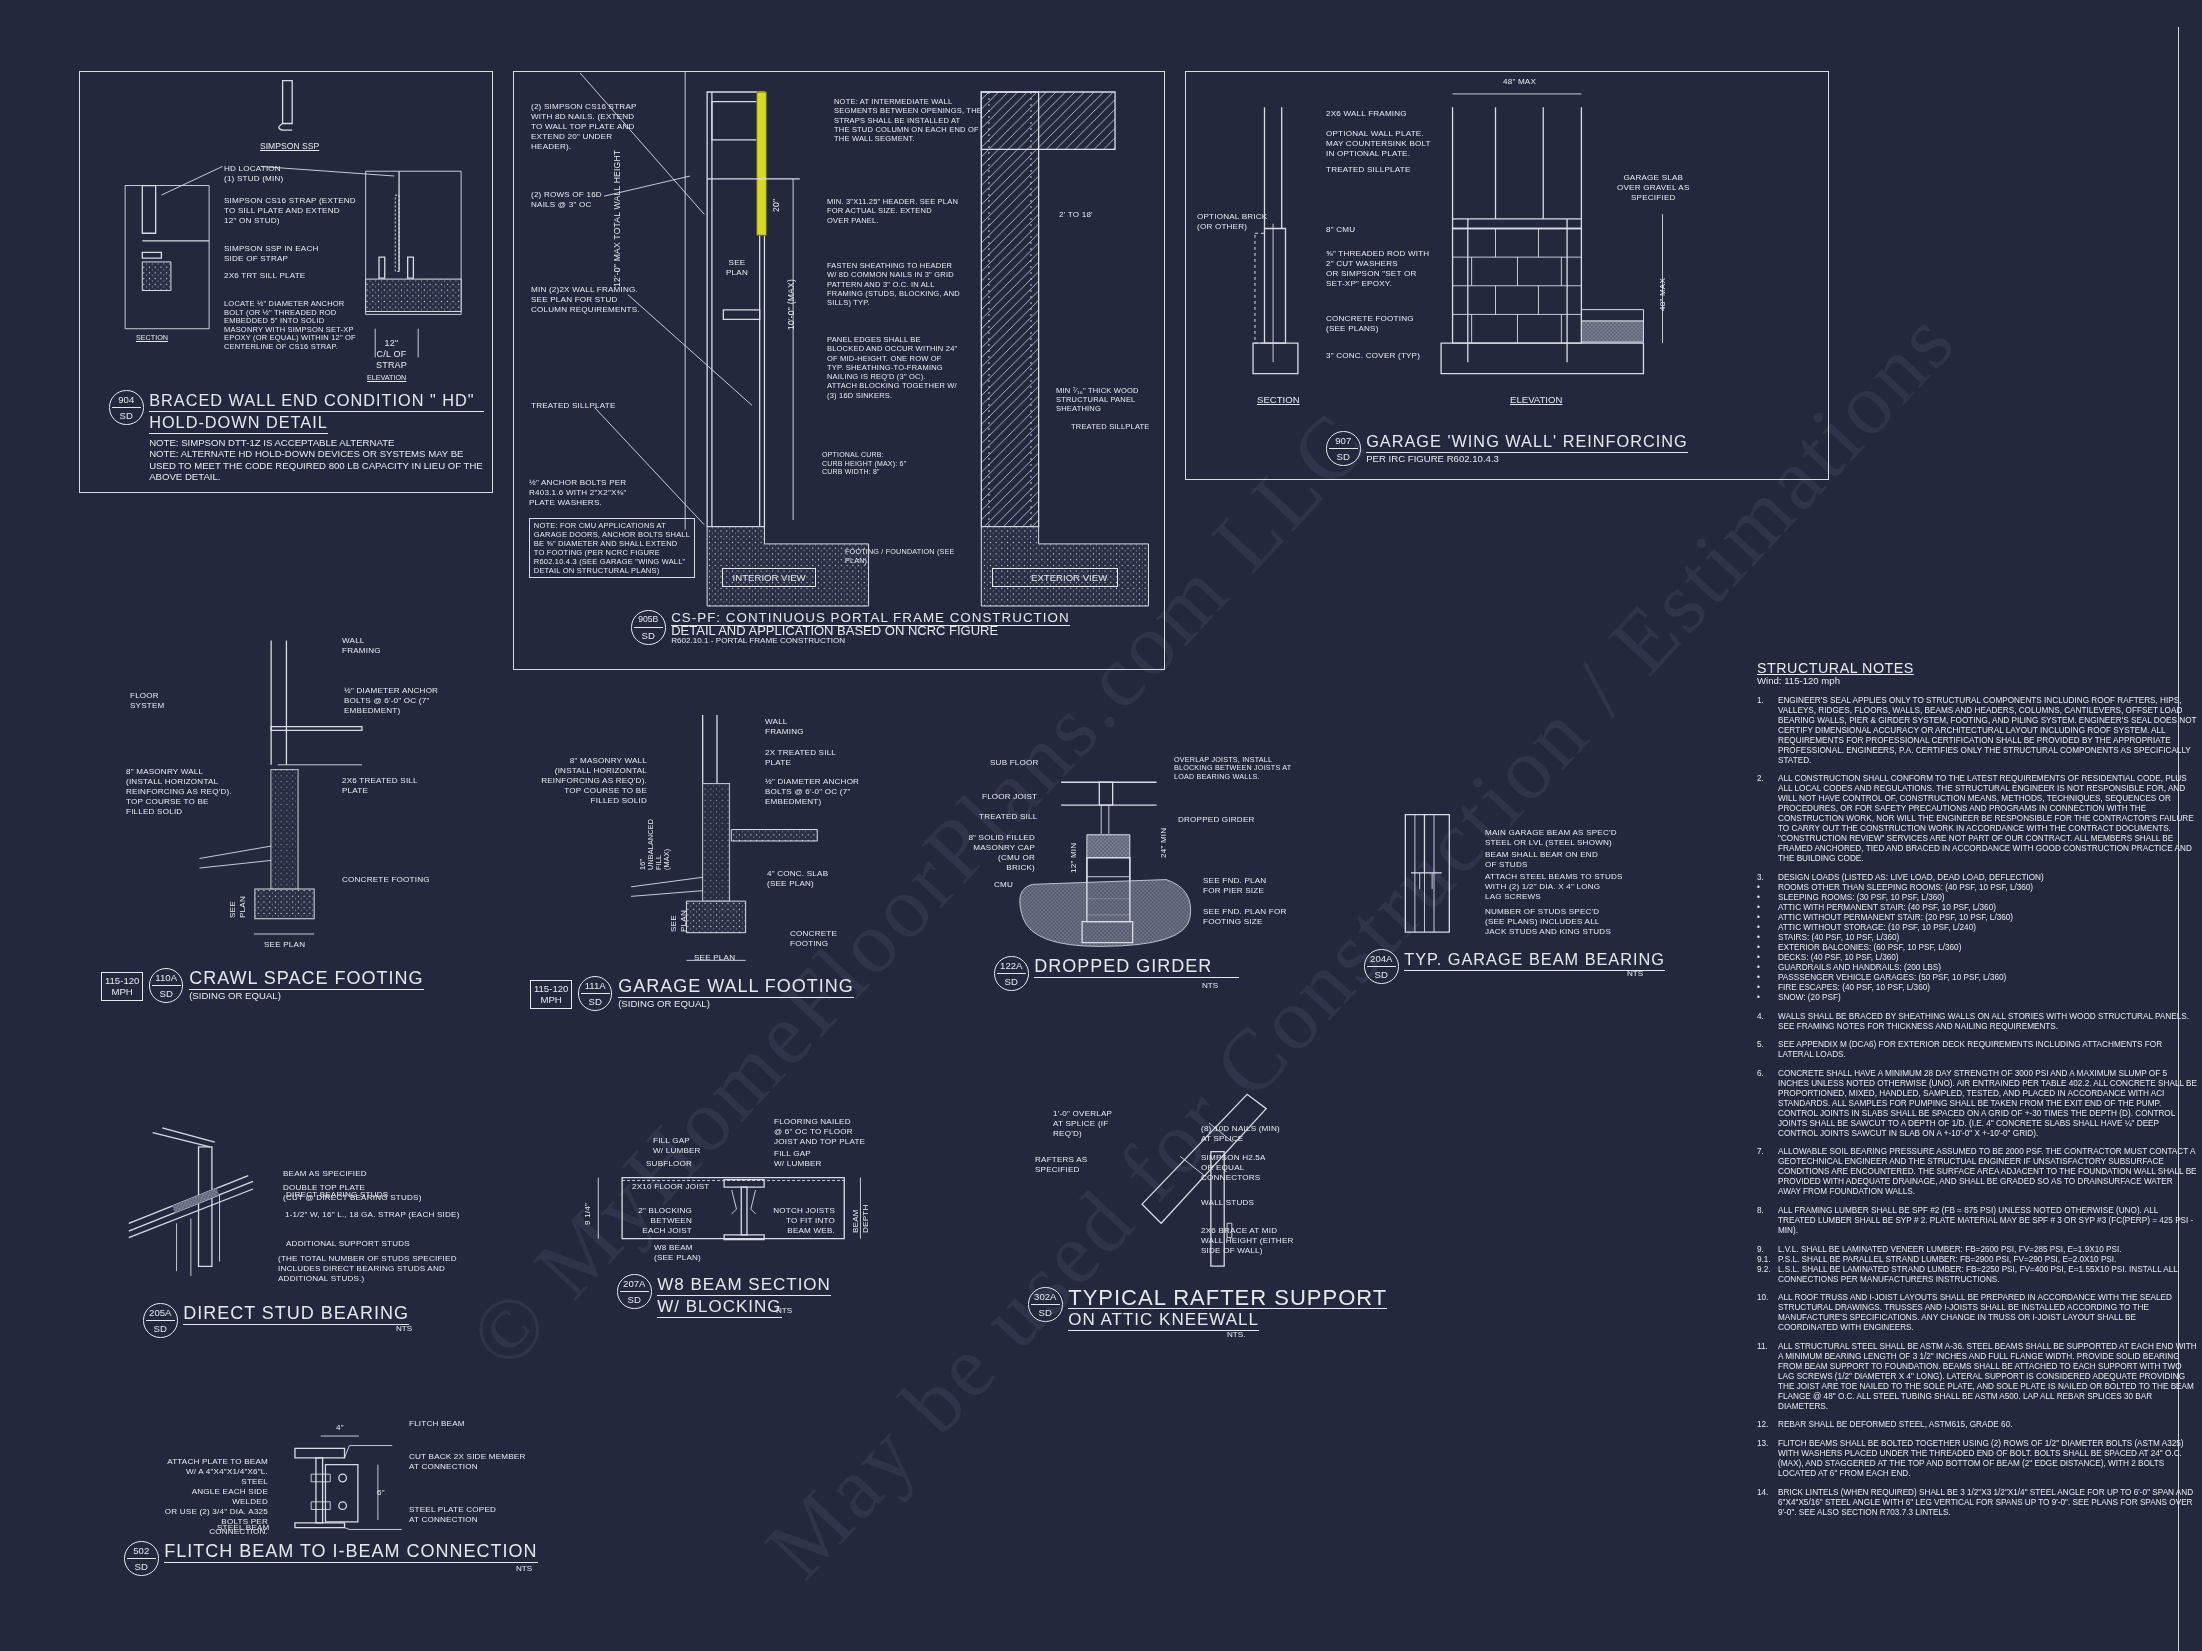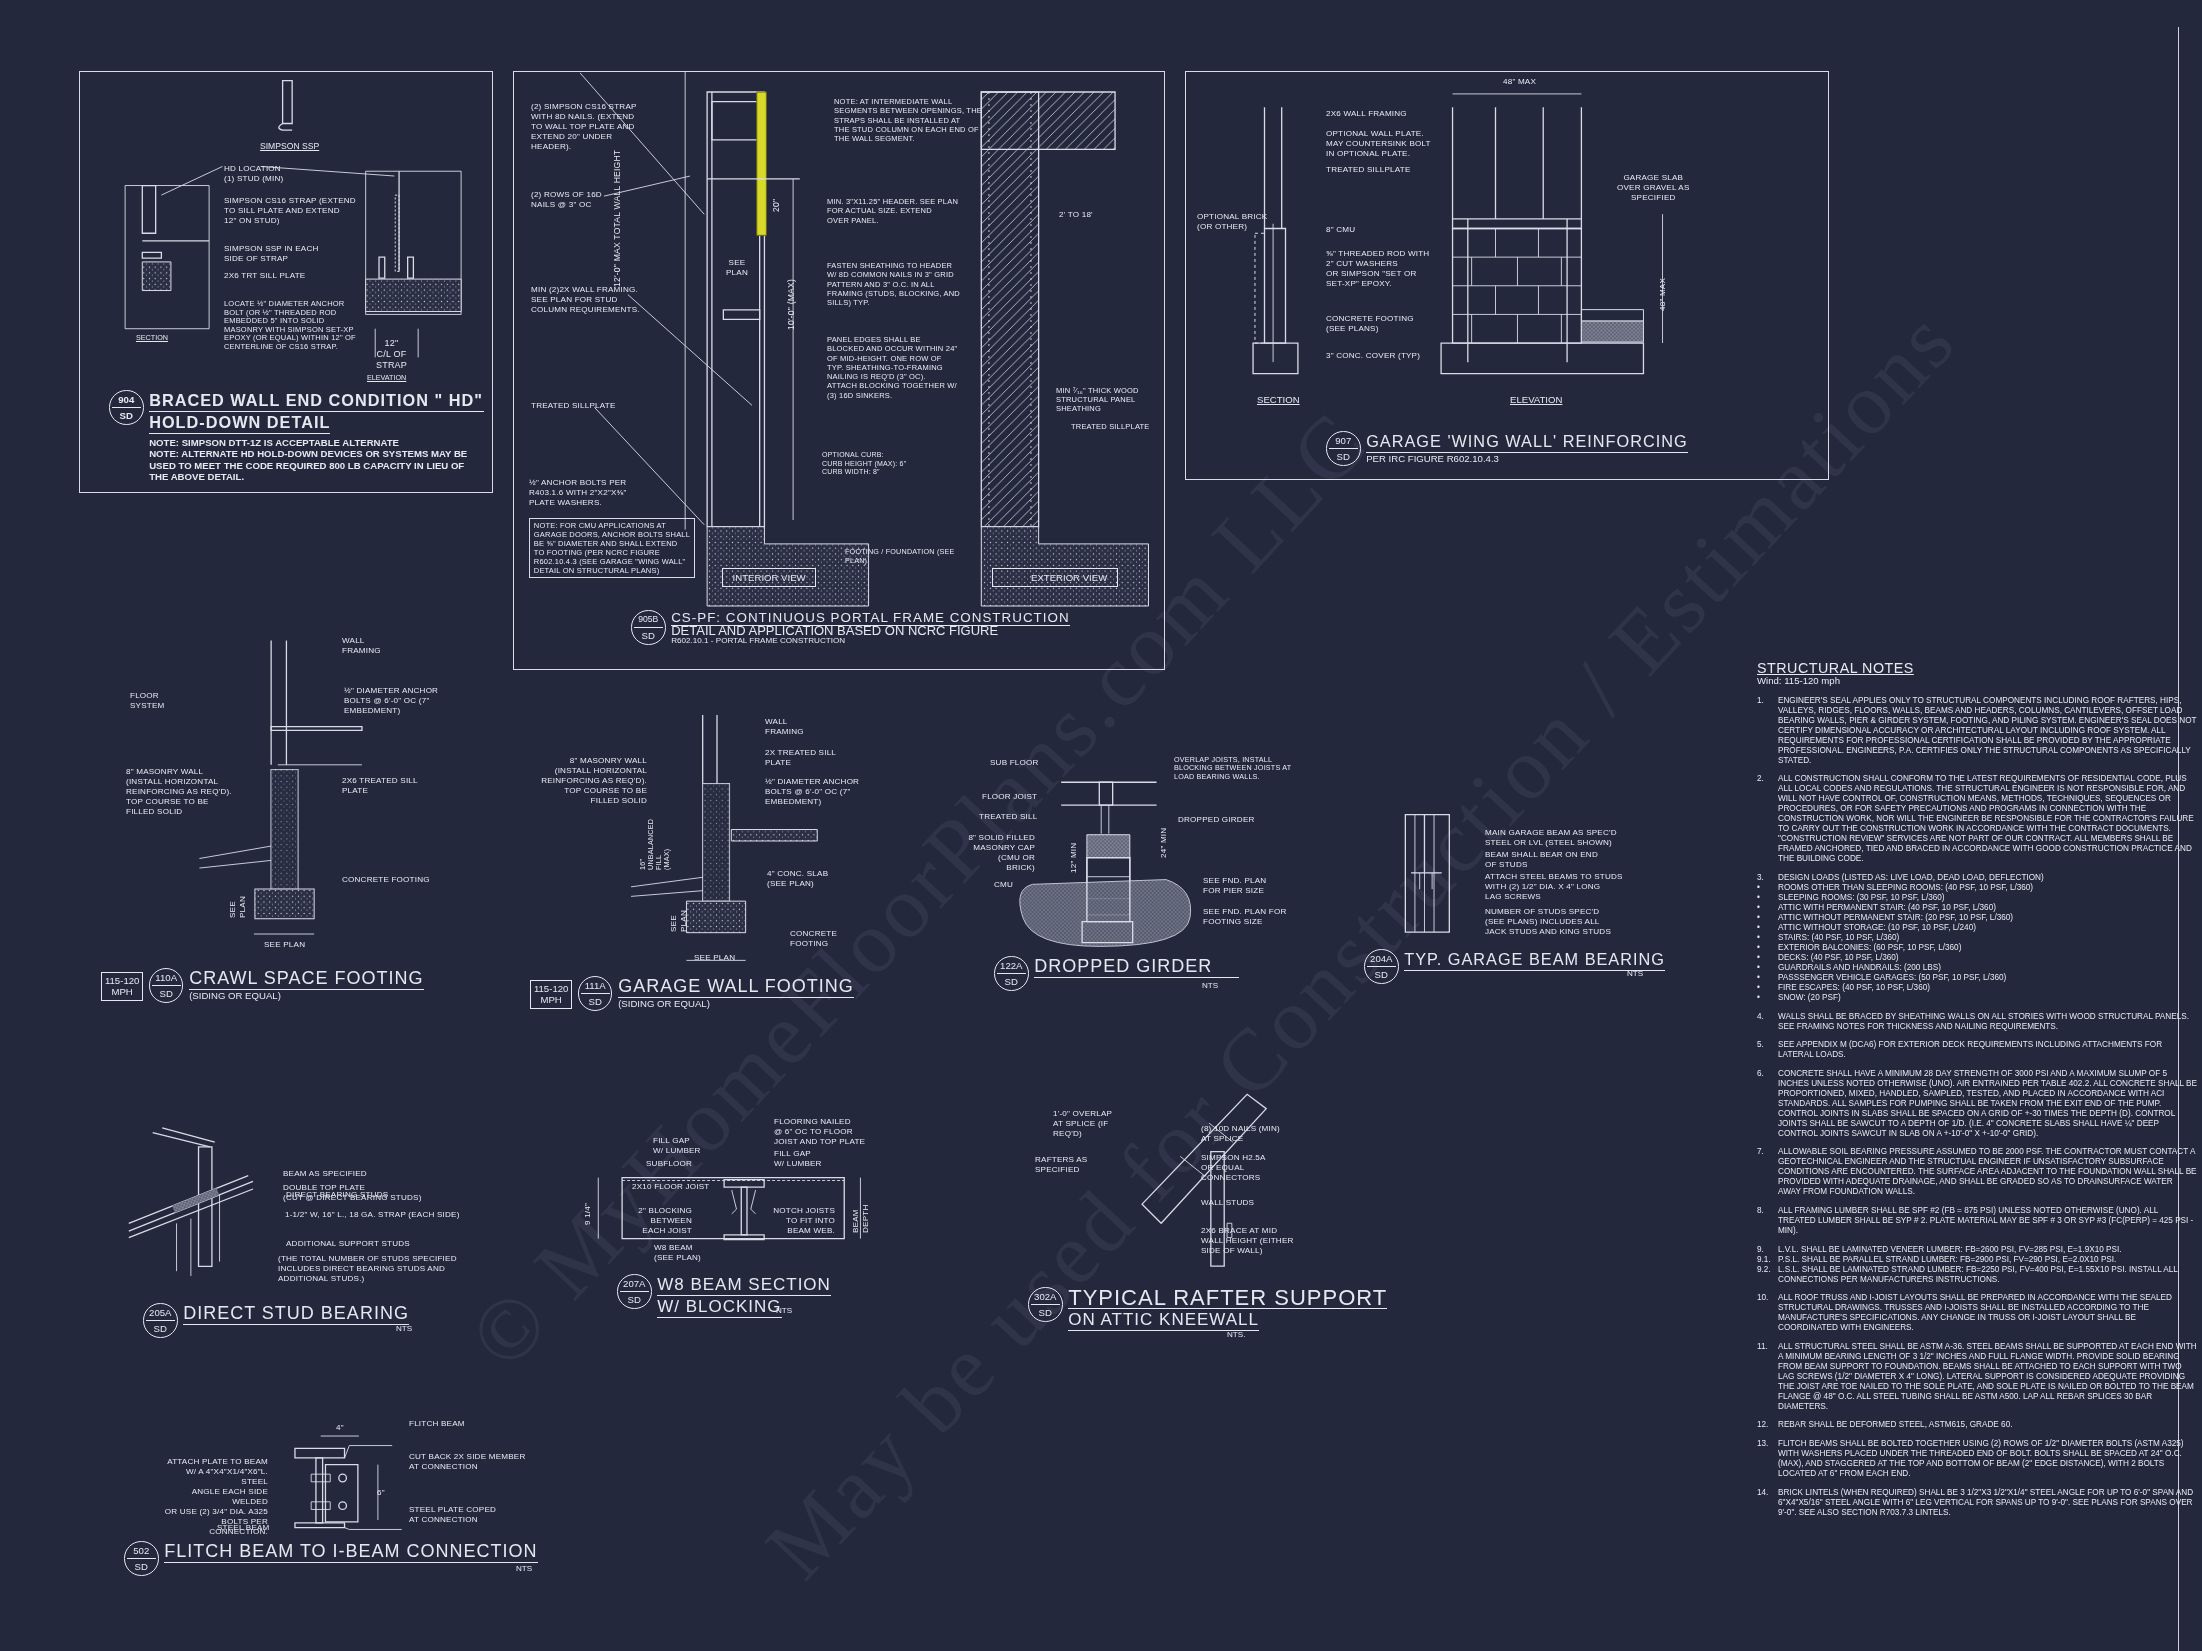--- a/index.html
+++ b/index.html
@@ -101,21 +101,21 @@
 BOLT (OR ½" THREADED ROD
 EMBEDDED 5" INTO SOLID
 MASONRY WITH SIMPSON SET-XP
 EPOXY (OR EQUAL) WITHIN 12" OF
 CENTERLINE OF CS16 STRAP.</div>
   <div class="underlbl" style="left:136px; top:333px; font-size:7.2px;">SECTION</div>
   <div class="lbl" style="left:376px; top:338px; text-align:center;">12"
 C/L OF
 STRAP</div>
   <div class="underlbl" style="left:367px; top:373px; font-size:7.2px;">ELEVATION</div>
-  <div class="title-wrap" style="left:109px; top:390px;font-weight:bold;">
+  <div class="title-wrap" style="left:109px; top:390px;">
     <div class="bubble">
         <span class="top">904</span>
         <span class="bot">SD</span>
       </div>
     <div>
       <div class="ttl" style="font-size:16.3px;">BRACED WALL END CONDITION " HD"</div>
       <div class="ttl2" style="font-size:16.3px;">HOLD-DOWN DETAIL</div>
       <div class="sub" style="margin-top:2.9px;">NOTE: SIMPSON DTT-1Z IS ACCEPTABLE ALTERNATE</div>
       <div class="sub" style="width:335px;">NOTE: ALTERNATE HD HOLD-DOWN DEVICES OR SYSTEMS MAY BE USED TO MEET THE CODE REQUIRED 800 LB CAPACITY IN LIEU OF THE ABOVE DETAIL.</div>
     </div>

